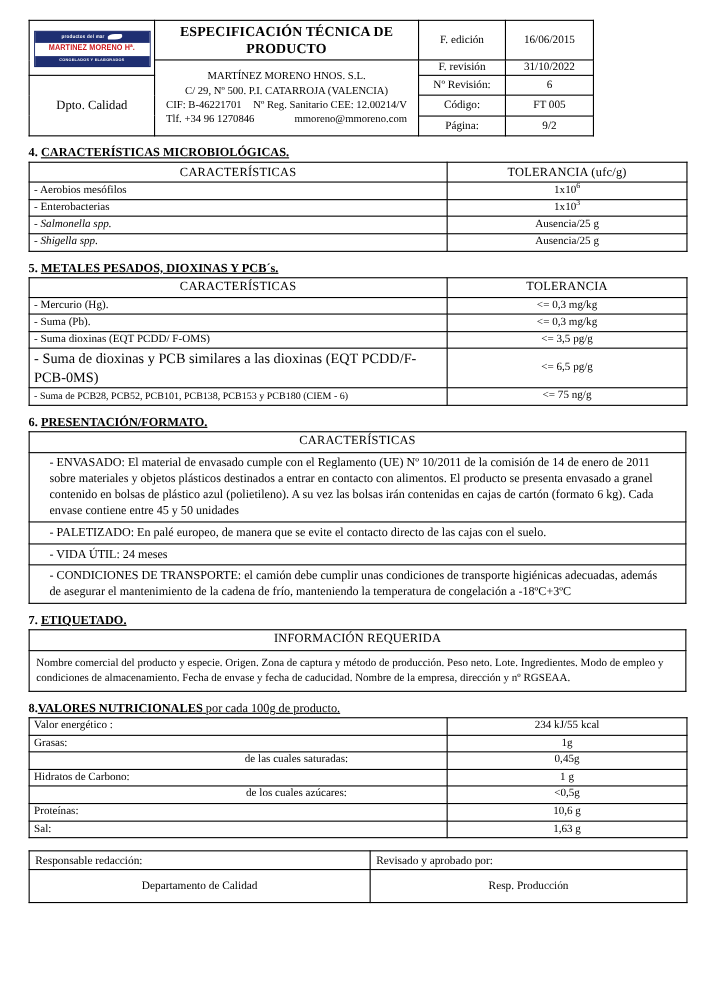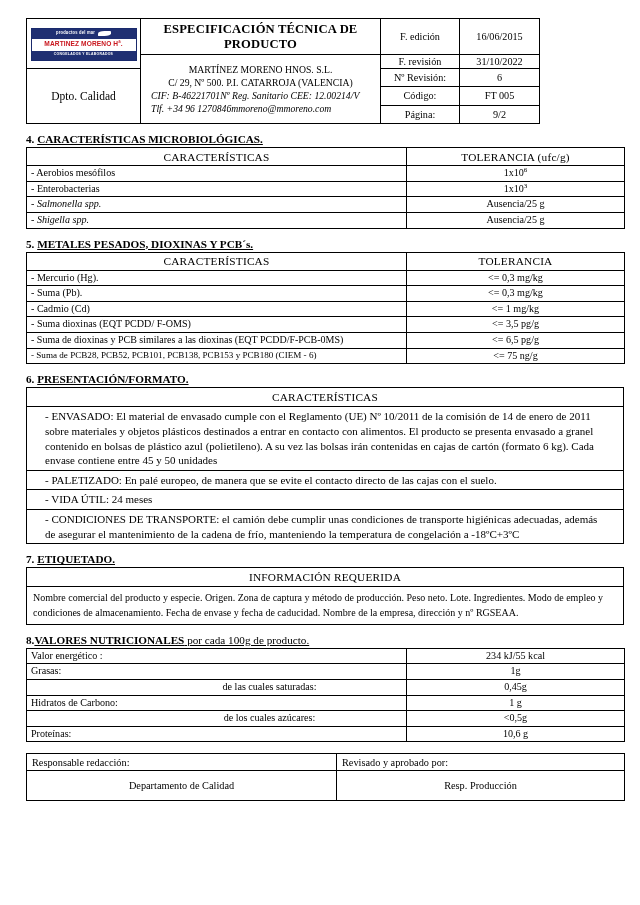--- a/index.html
+++ b/index.html
@@ -117,22 +117,22 @@
   }
   .addr-cell {
     font-size: 9.7px;
     line-height: 1.34;
     padding: 3px 6px 4px 6px !important;
     text-align: center;
     height: 55px;
   }
   .addr-cell .r2 {
     display: flex;
+    justify-content: space-between;
     padding: 0 4px;
-    font-style: italic;
   }
   .hdr-lbl {
     text-align: center;
     font-size: 10.2px;
     padding: 1px 2px !important;
     white-space: nowrap;
     margin-left: 16px;
   }
   .hdr-val {
     text-align: center;
@@ -346,29 +346,25 @@
     <tbody>
       <tr>
         <td class="left">- Mercurio (Hg).</td>
         <td class="ctr">&lt;= 0,3 mg/kg</td>
       </tr>
       <tr>
         <td class="left">- Suma (Pb).</td>
         <td class="ctr">&lt;= 0,3 mg/kg</td>
       </tr>
       <tr>
-        <td class="left">- Cadmio (Cd)</td>
-        <td class="ctr">&lt;= 1 mg/kg</td>
-      </tr>
-      <tr>
         <td class="left">- Suma dioxinas (EQT PCDD/ F-OMS)</td>
         <td class="ctr">&lt;= 3,5 pg/g</td>
       </tr>
       <tr>
-        <td class="left" style="font-size:10px">- Suma de dioxinas y PCB similares a las dioxinas (EQT PCDD/F-PCB-0MS)</td>
+        <td class="left" style="font-size:13px">- Suma de dioxinas y PCB similares a las dioxinas (EQT PCDD/F-PCB-0MS)</td>
         <td class="ctr">&lt;= 6,5 pg/g</td>
       </tr>
       <tr>
         <td class="left" style="font-size:9.1px">- Suma de PCB28, PCB52, PCB101, PCB138, PCB153 y PCB180 (CIEM - 6)</td>
         <td class="ctr">&lt;= 75 ng/g</td>
       </tr>
     </tbody>
   </table>
 
   <div class="sec-h">
@@ -438,20 +434,24 @@
         <td class="ctr">1 g</td>
       </tr>
       <tr>
         <td class="indent">de los cuales azúcares:</td>
         <td class="ctr">&lt;0,5g</td>
       </tr>
       <tr>
         <td class="left">Proteínas:</td>
         <td class="ctr">10,6 g</td>
       </tr>
+      <tr>
+        <td class="left">Sal:</td>
+        <td class="ctr">1,63 g</td>
+      </tr>
     </tbody>
   </table>
 
   <table class="sg">
     <colgroup>
         <col class="col-s1">
         <col class="col-s2">
       </colgroup>
     <tbody>
       <tr>

